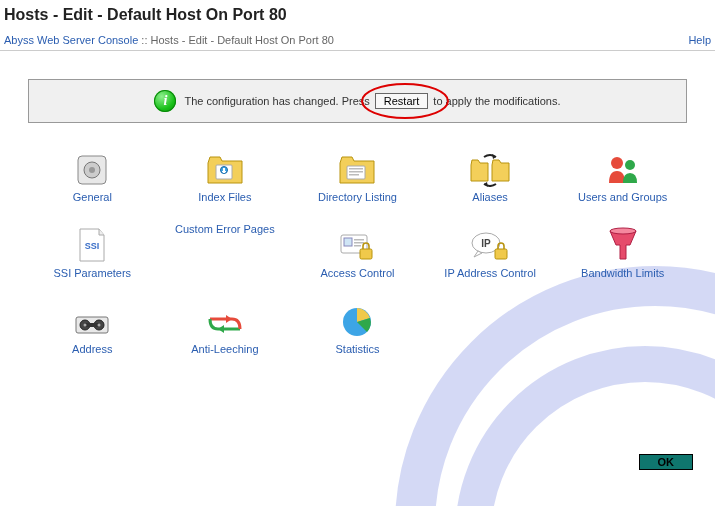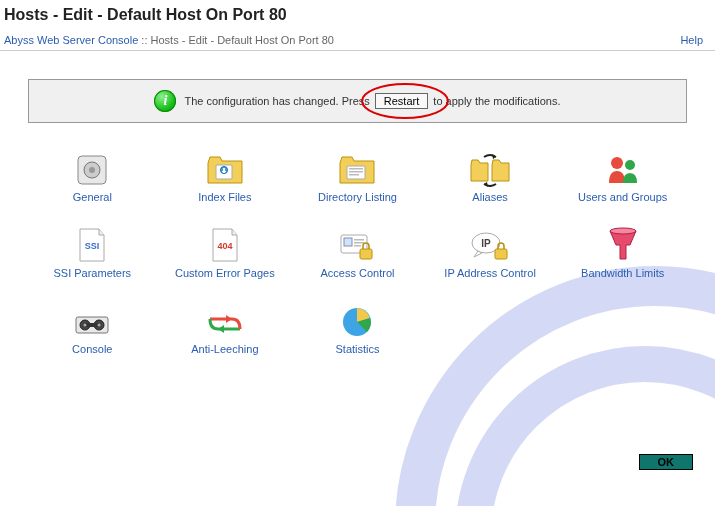--- a/index.html
+++ b/index.html
@@ -42,21 +42,21 @@
   .header h1 {
     margin: 0;
     font-size: 16px;
     font-weight: bold;
     color: #222;
   }
   .crumb-row {
     display: flex;
     justify-content: space-between;
     align-items: center;
-    padding: 6px 12px 4px 4px;
+    padding: 6px 4px 4px 4px;
     border-bottom: 1px solid #ccc;
   }
   .crumb {
     color: #666;
     font-size: 11px;
   }
   .crumb a { color: #2a5db0; text-decoration: none; }
   .help a { color: #2a5db0; text-decoration: none; font-size: 11px; }
   .notice {
     margin: 28px 28px 16px 28px;
@@ -255,27 +255,20 @@
       <svg width="30" height="36" viewBox="0 0 30 36">
         <path d="M3 2 L22 2 L27 8 L27 34 L3 34 Z" fill="#fff" stroke="#aaa"></path>
         <path d="M22 2 L22 8 L27 8" fill="#eee" stroke="#aaa"></path>
         <text x="15" y="22" text-anchor="middle" font-size="9" font-weight="bold" fill="#3b6fc8">SSI</text>
       </svg>
     </span>
     <span class="label">SSI Parameters</span>
   </div>
 
   <div class="item">
-    <span class="icon">
-      <svg width="30" height="36" viewBox="0 0 30 36">
-        <path d="M3 2 L22 2 L27 8 L27 34 L3 34 Z" fill="#fff" stroke="#aaa"></path>
-        <path d="M22 2 L22 8 L27 8" fill="#eee" stroke="#aaa"></path>
-        <text x="15" y="22" text-anchor="middle" font-size="9" font-weight="bold" fill="#d23b2b">404</text>
-      </svg>
-    </span>
     <span class="label">Custom Error Pages</span>
   </div>
 
 
   <div class="item">
     <span class="icon">
       <svg width="38" height="32" viewBox="0 0 38 32">
         <rect x="3" y="4" width="26" height="18" rx="2" fill="#fff" stroke="#aaa"></rect>
         <rect x="6" y="7" width="8" height="8" fill="#cfe5f5" stroke="#88b"></rect>
         <rect x="16" y="8" width="10" height="1.5" fill="#bbb"></rect>
@@ -315,21 +308,21 @@
     <span class="icon">
       <svg width="38" height="28" viewBox="0 0 38 28">
         <rect x="3" y="6" width="32" height="16" rx="2" fill="#e8e8e8" stroke="#777"></rect>
         <circle cx="12" cy="14" r="5" fill="#444" stroke="#222"></circle>
         <circle cx="26" cy="14" r="5" fill="#444" stroke="#222"></circle>
         <rect x="12" y="12" width="14" height="4" fill="#333"></rect>
         <circle cx="12" cy="14" r="1.5" fill="#aaa"></circle>
         <circle cx="26" cy="14" r="1.5" fill="#aaa"></circle>
       </svg>
     </span>
-    <span class="label">Console</span>
+    <span class="label">Address</span>
   </div>
 
   <div class="item">
     <span class="icon">
       <svg width="38" height="30" viewBox="0 0 38 30">
         <path d="M4 10 L26 10" stroke="#e64b3b" stroke-width="3"></path>
         <polygon points="26,10 20,6 20,14" fill="#e64b3b"></polygon>
         <path d="M34 20 L12 20" stroke="#2fa84a" stroke-width="3"></path>
         <polygon points="12,20 18,16 18,24" fill="#2fa84a"></polygon>
         <path d="M26 10 Q34 10 34 20" stroke="#e64b3b" stroke-width="3" fill="none"></path>

